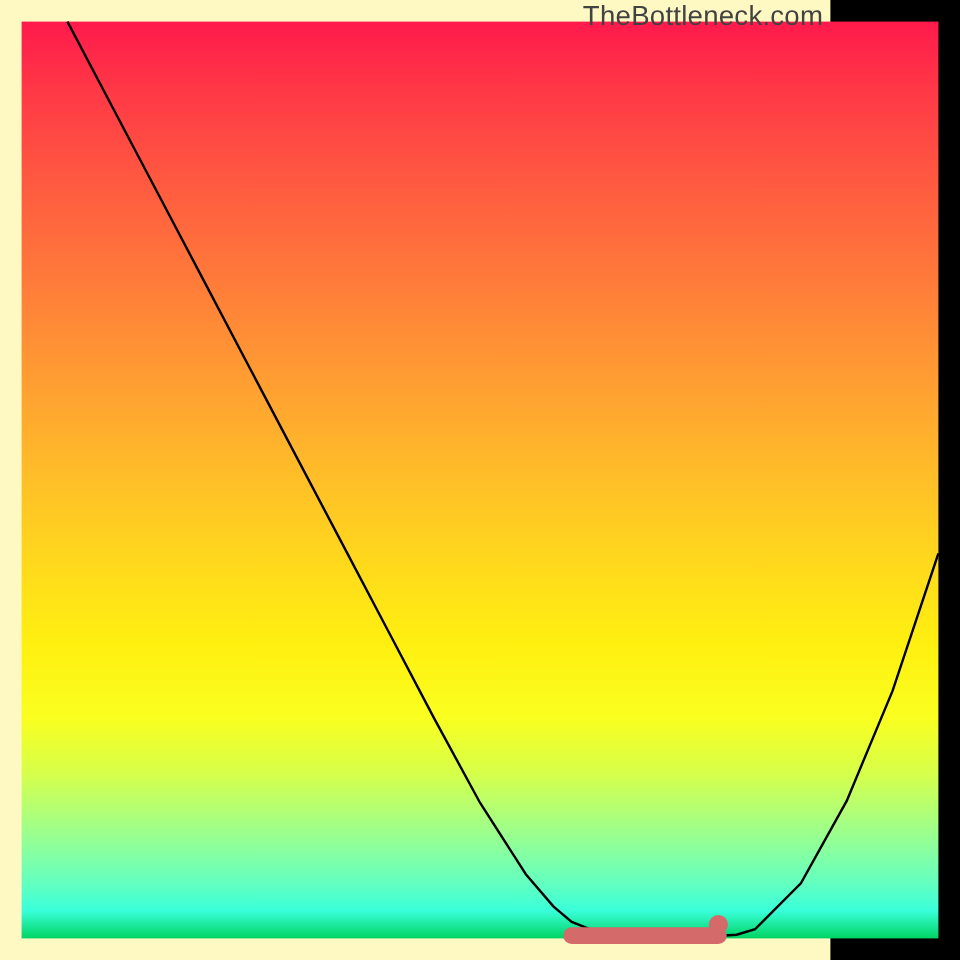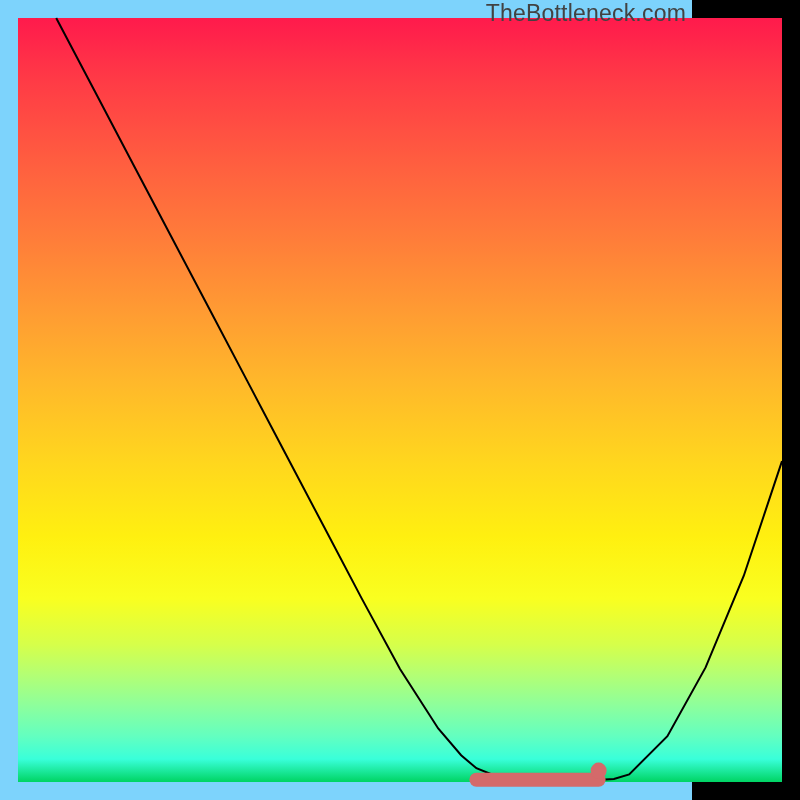--- a/index.html
+++ b/index.html
@@ -10,21 +10,21 @@
     background: #000;
     position: relative;
     overflow: hidden;
     font-family: Arial, Helvetica, sans-serif;
   }
   .frame {
     position: absolute;
     inset: 0;
     width: 692px;
     height: 800px;
-    background: #7dd3fc;
+    background: #fef9c3;
   }
   .plot-area {
     position: absolute;
     left: 18px;
     top: 18px;
     width: 764px;
     height: 764px;
     background: linear-gradient(
       to bottom,
       #ff1a4c 0%,

